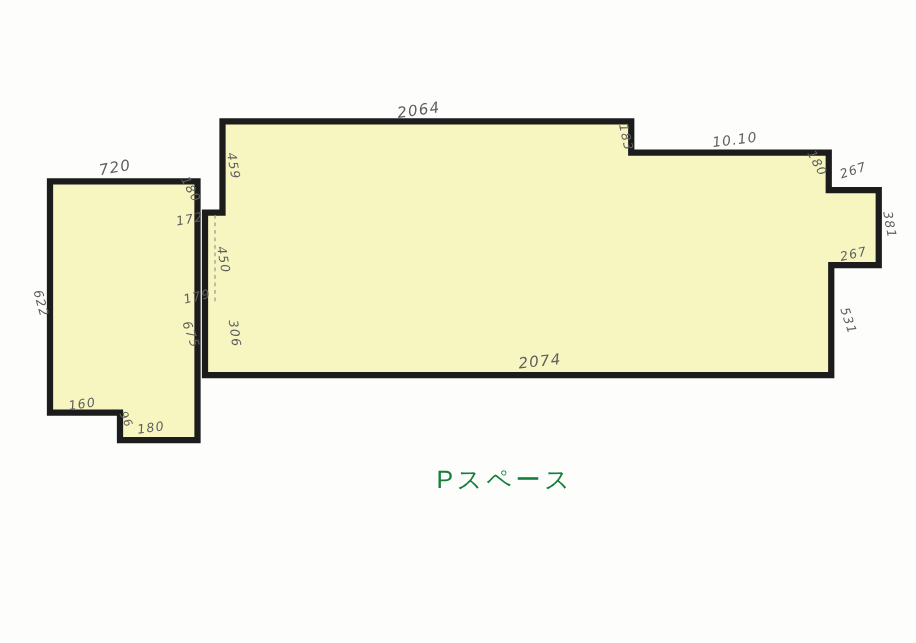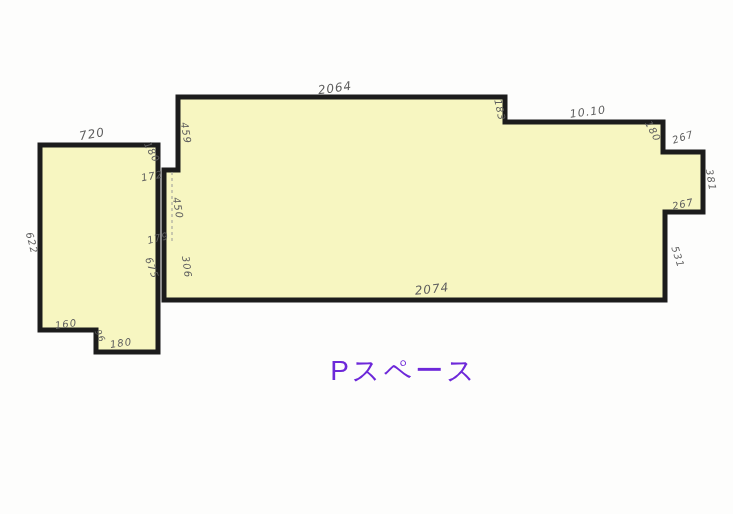--- a/index.html
+++ b/index.html
@@ -25,26 +25,26 @@
     font-style:italic;
     font-size:11px;
     letter-spacing:1px;
     white-space:nowrap;
     transform:translate(-50%,-50%);
     user-select:none;
   }
   .plan-title{
     position:absolute;
     left:404px;
-    top:371px;
+    top:384px;
     transform:translate(-50%,-50%);
     font-family:"Liberation Sans", sans-serif;
-    font-size:28px;
+    font-size:20px;
     letter-spacing:3px;
-    color:#6d28d9;
+    color:#15803d;
     white-space:nowrap;
   }
 </style>
 </head>
 <body>
 
 <div class="canvas">
 
   <svg class="plan-svg" viewBox="0 0 733 514">
 

